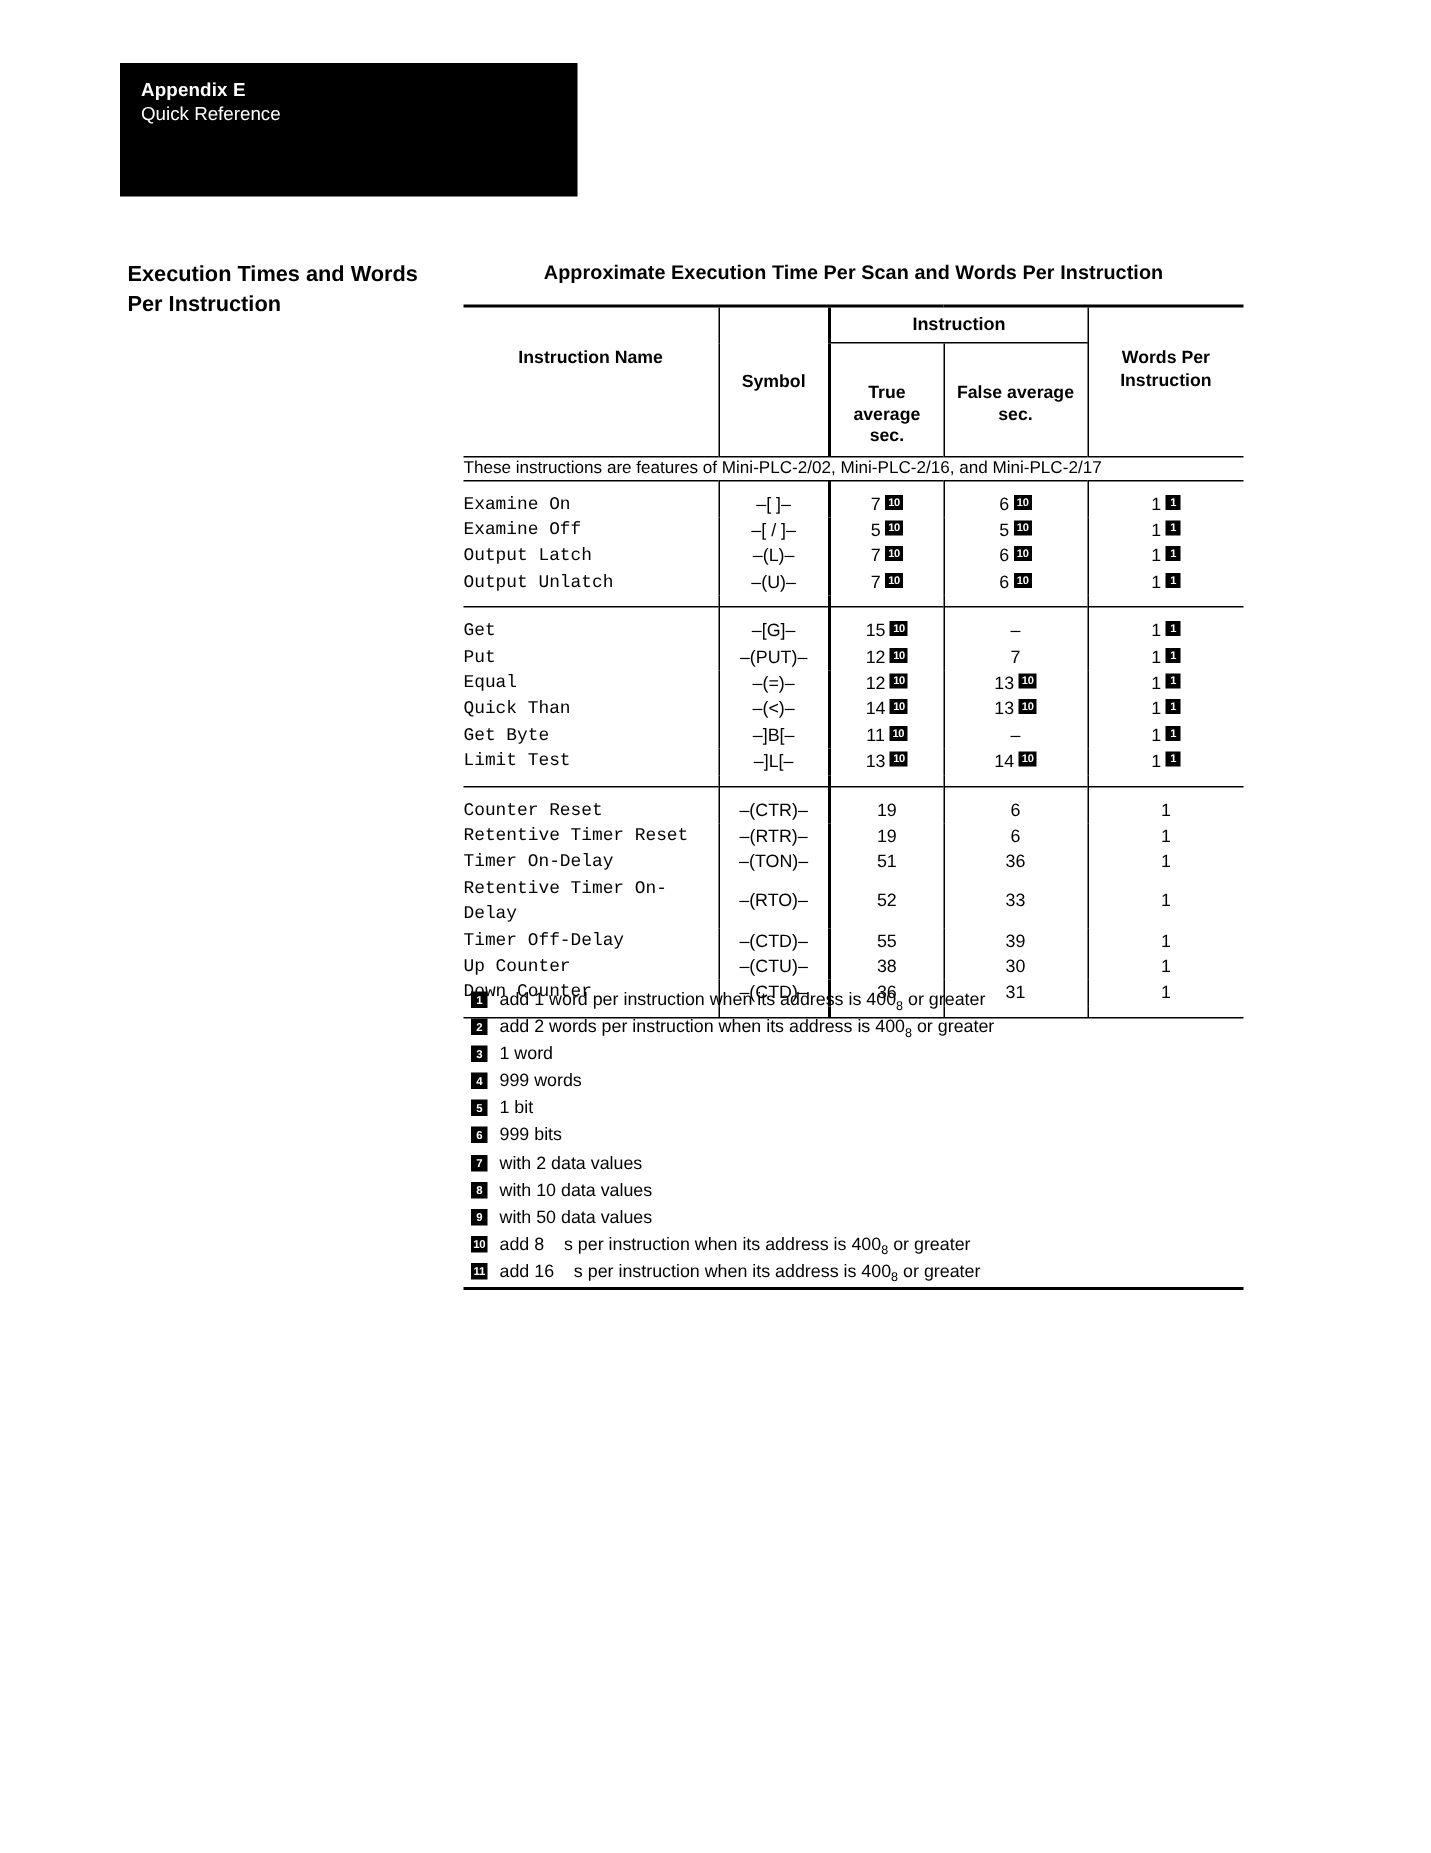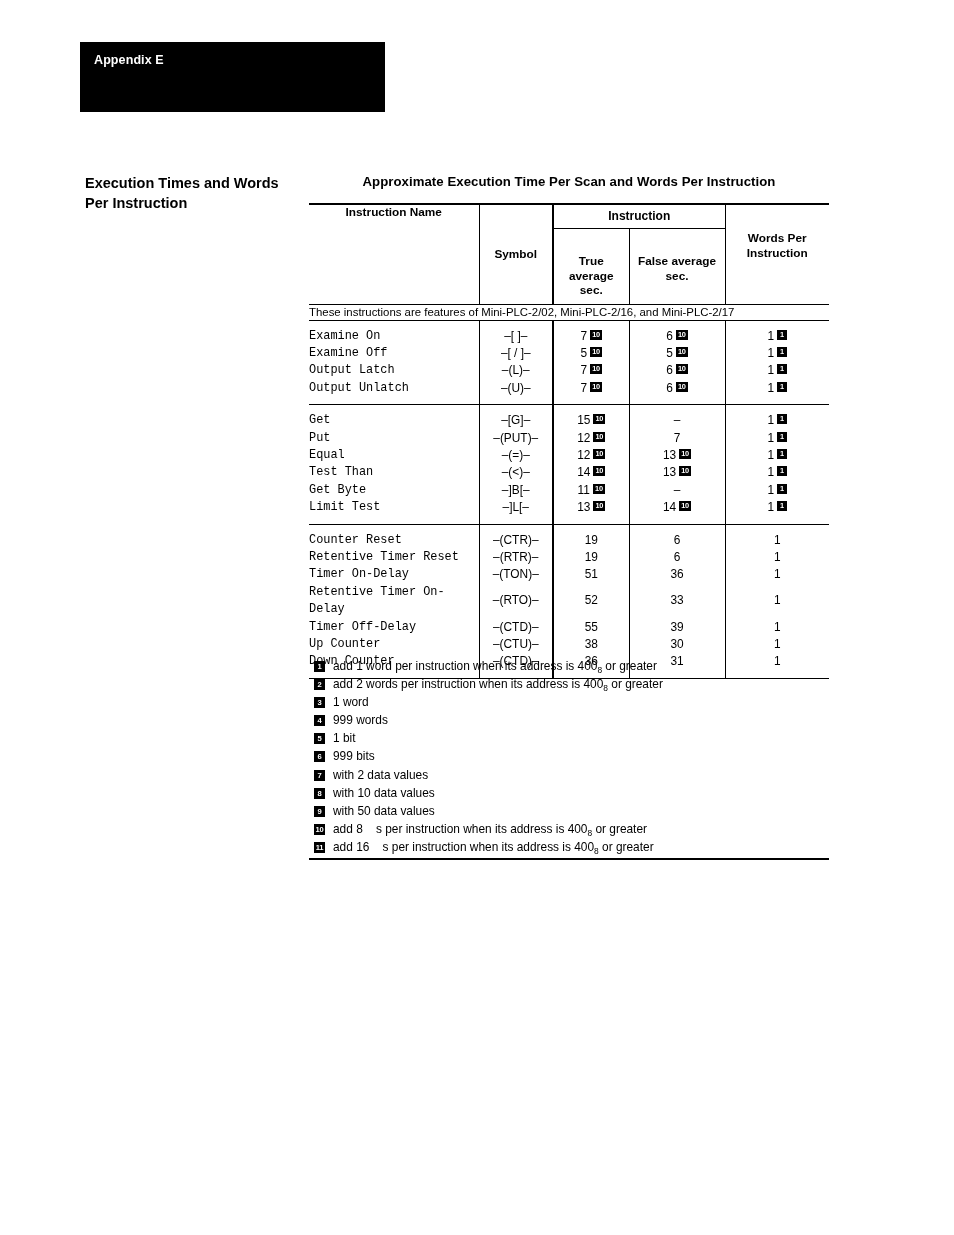--- a/index.html
+++ b/index.html
@@ -15,21 +15,21 @@
     position: relative;
     overflow: hidden;
   }
 
   
   .header-bar {
     position: absolute;
     left: 80px;
     top: 42px;
     width: 305px;
-    height: 70px;
+    height: 89px;
     background: #000000;
     color: #ffffff;
     box-sizing: border-box;
     padding: 10px 0 0 14px;
   }
   .header-appendix {
     font-size: 12.5px;
     font-weight: bold;
     line-height: 16px;
     letter-spacing: 0.1px;
@@ -98,20 +98,21 @@
     line-height: 14.5px;
   }
   .hdr-instruction {
     font-size: 12px;
     font-weight: bold;
     text-align: center;
     padding: 4px 0 4px 0;
     line-height: 15px;
   }
   .hdr-block-name {
+    padding-top: 26px;
   }
   .hdr-block-sym {
     padding-top: 42px;
   }
   .hdr-block-sub {
     padding: 4px 2px 6px 2px;
     margin-top: 21px;
   }
   .hdr-block-words {
     padding-top: 26px;
@@ -204,20 +205,21 @@
     top: 858px;
     width: 520px;
     border-top: 2.4px solid #000;
   }
 </style>
 </head>
 <body>
 
 <div class="header-bar">
   <div class="header-appendix">Appendix E</div>
+  <div class="header-sub">Quick Reference</div>
 </div>
 
 <div class="section-title">
   <div>Execution Times and Words</div>
   <div>Per Instruction</div>
 </div>
 
 <div class="table-block">
 
   <div class="table-caption">Approximate Execution Time Per Scan and Words Per Instruction</div>
@@ -354,21 +356,21 @@
           <td class="cell-num v-left"><span>1</span><span class="sup">1</span></td>
         </tr>
         <tr>
           <td class="cell-name">Equal</td>
           <td class="cell-sym v-left">–(=)–</td>
           <td class="cell-num v-left-hv"><span>12</span><span class="sup wide">10</span></td>
           <td class="cell-num v-left"><span>13</span><span class="sup wide">10</span></td>
           <td class="cell-num v-left"><span>1</span><span class="sup">1</span></td>
         </tr>
         <tr>
-          <td class="cell-name">Test Than</td>
+          <td class="cell-name">Quick Than</td>
           <td class="cell-sym v-left">–(&lt;)–</td>
           <td class="cell-num v-left-hv"><span>14</span><span class="sup wide">10</span></td>
           <td class="cell-num v-left"><span>13</span><span class="sup wide">10</span></td>
           <td class="cell-num v-left"><span>1</span><span class="sup">1</span></td>
         </tr>
         <tr>
           <td class="cell-name">Get Byte</td>
           <td class="cell-sym v-left">–]B[–</td>
           <td class="cell-num v-left-hv"><span>11</span><span class="sup wide">10</span></td>
           <td class="cell-num v-left"><span>–</span></td>

